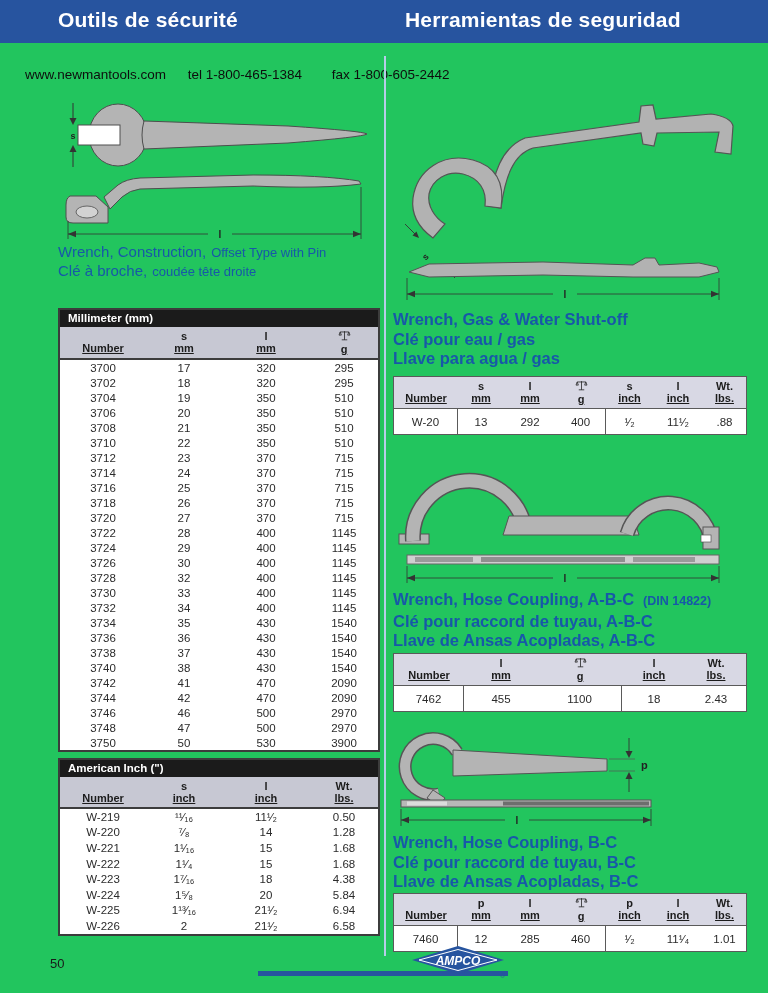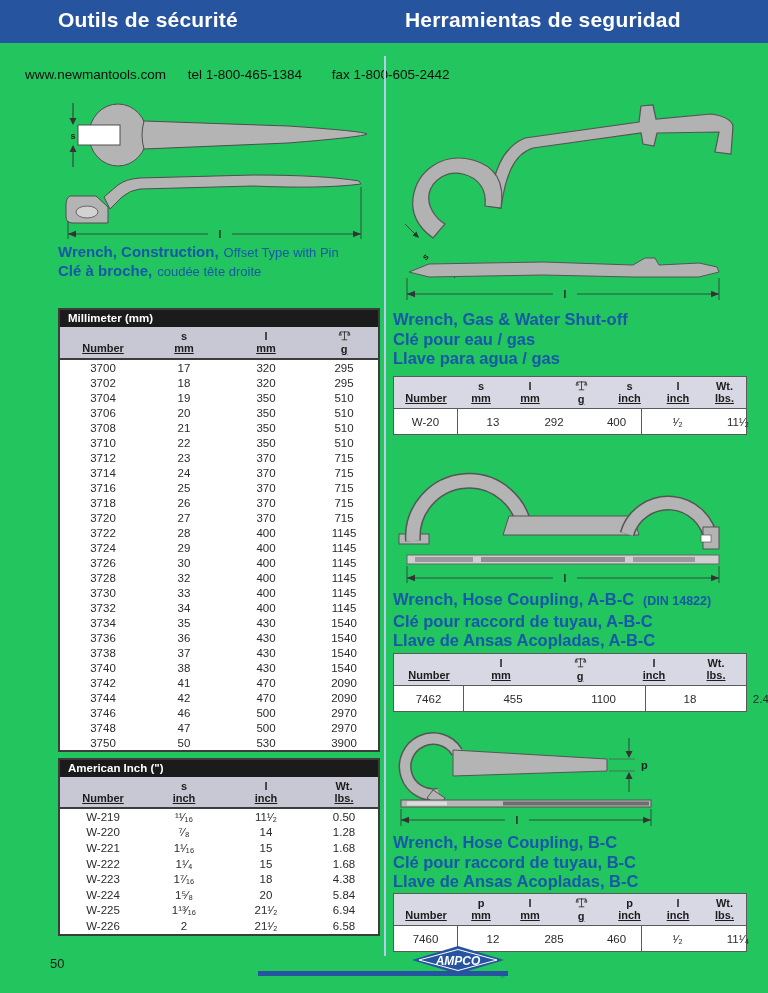--- a/index.html
+++ b/index.html
@@ -10,42 +10,42 @@
   .topbar{position:absolute;top:0;left:0;width:768px;height:43px;background:#27549f;}
   .ht{position:absolute;top:8px;color:#fff;font-weight:bold;font-size:21px;letter-spacing:.2px;white-space:nowrap;}
   
   .contact{position:absolute;top:67px;left:25px;font-size:13.5px;color:#0d0d0d;white-space:nowrap;}
   .contact .c2{margin-left:18px;} .contact .c3{margin-left:26px;}
   
   .vdivider{position:absolute;left:384px;top:56px;width:2px;height:900px;background:#b6cde9;}
   
   .titles{position:absolute;color:#1758a8;white-space:nowrap;}
   .titles .tl{line-height:17.5px;}
-  .titles .b{font-weight:bold;font-size:15px;}
+  .titles .b{font-weight:normal;font-size:15px;}
   .titles .r{font-size:13px;margin-left:5px;}
   .rtitles .tl{line-height:19.5px;font-weight:bold;font-size:16.5px;}
   .rtitles .note{font-weight:bold;font-size:12.5px;margin-left:9px;text-align:right;}
   
   .dtable{position:absolute;box-sizing:border-box;background:#fff;}
   .ltable{left:58px;width:322px;border:2px solid #3c3c3c;}
   .rtable{left:393px;width:354px;border:1px solid #5a5a5a;}
   .sectbar{background:#1b1b1b;color:#fff;font-weight:bold;font-size:11.5px;height:17px;line-height:17px;padding-left:8px;}
   .trow{display:grid;}
   .t-mm .trow,.t-inch .trow{grid-template-columns:86px 76px 88px 68px;}
   .t-gas .trow,.t-bc .trow{grid-template-columns:64px 46px 52px 50px 47px 50px 43px;}
   .t-abc .trow{grid-template-columns:70px 74px 84px 64px 60px;}
   .thead{background:#c7c8d3;border-bottom:2px solid #3c3c3c;padding:3px 0 2px;}
   .rtable .thead{background:#d8d8e4;border-bottom:1px solid #5a5a5a;}
   .tcell{text-align:center;}
   .hl1{font-weight:bold;font-size:11px;line-height:12px;min-height:12px;color:#1c1c1c;}
   .hl2{font-weight:bold;font-size:11px;line-height:13px;color:#1c1c1c;text-decoration:underline;}
   .tdata .tcell{font-size:11.5px;color:#2b2b2b;display:flex;align-items:center;justify-content:center;}
   .t-mm .tdata{height:15px;}
   .t-inch .tdata{height:15.6px;}
-  .rtable .tdata{height:25px;gap:12px;}
+  .rtable .tdata{height:25px;}
   .rtable .tdata .tcell.vline{border-right:1px solid #5a5a5a;}
   
   .pagenum{position:absolute;left:50px;top:956px;font-size:13px;color:#1a1a1a;}
   .footbar{position:absolute;left:258px;top:971px;width:250px;height:5px;background:#27549f;}
   .toolimg{position:absolute;}
 </style>
 </head>
 <body>
 
 <div class="page">

